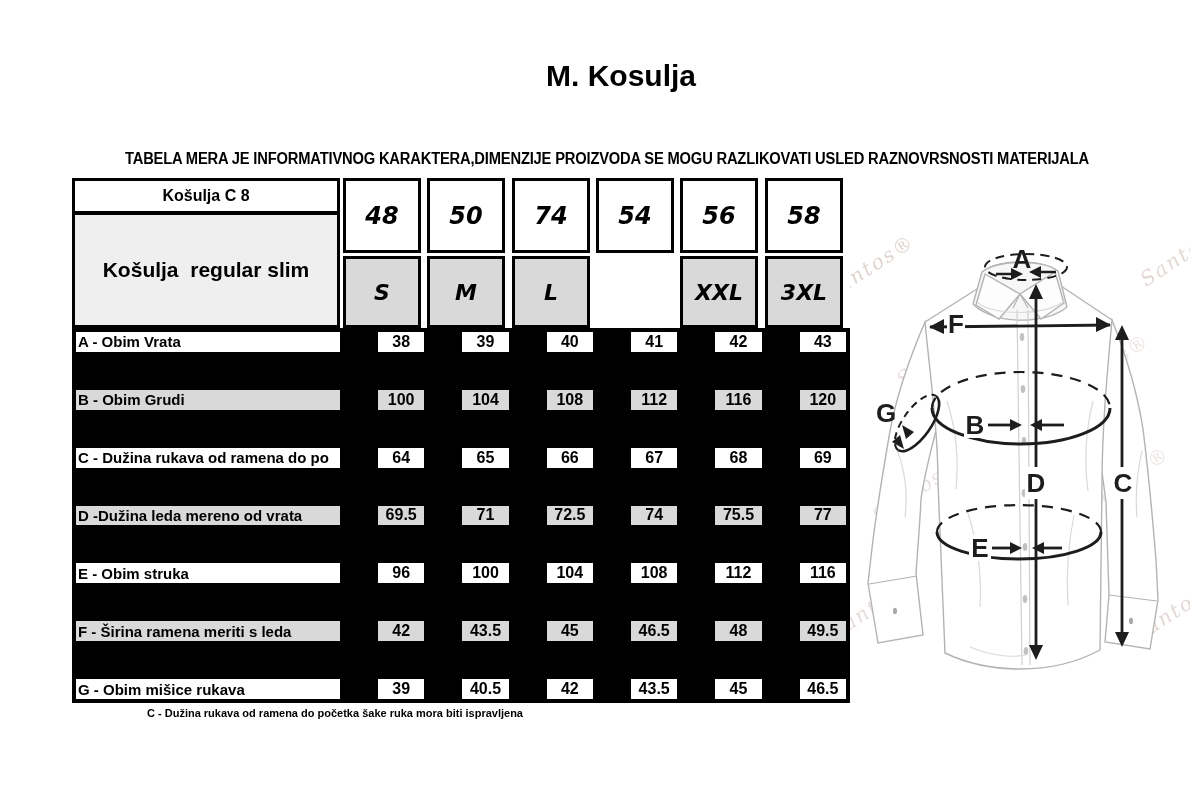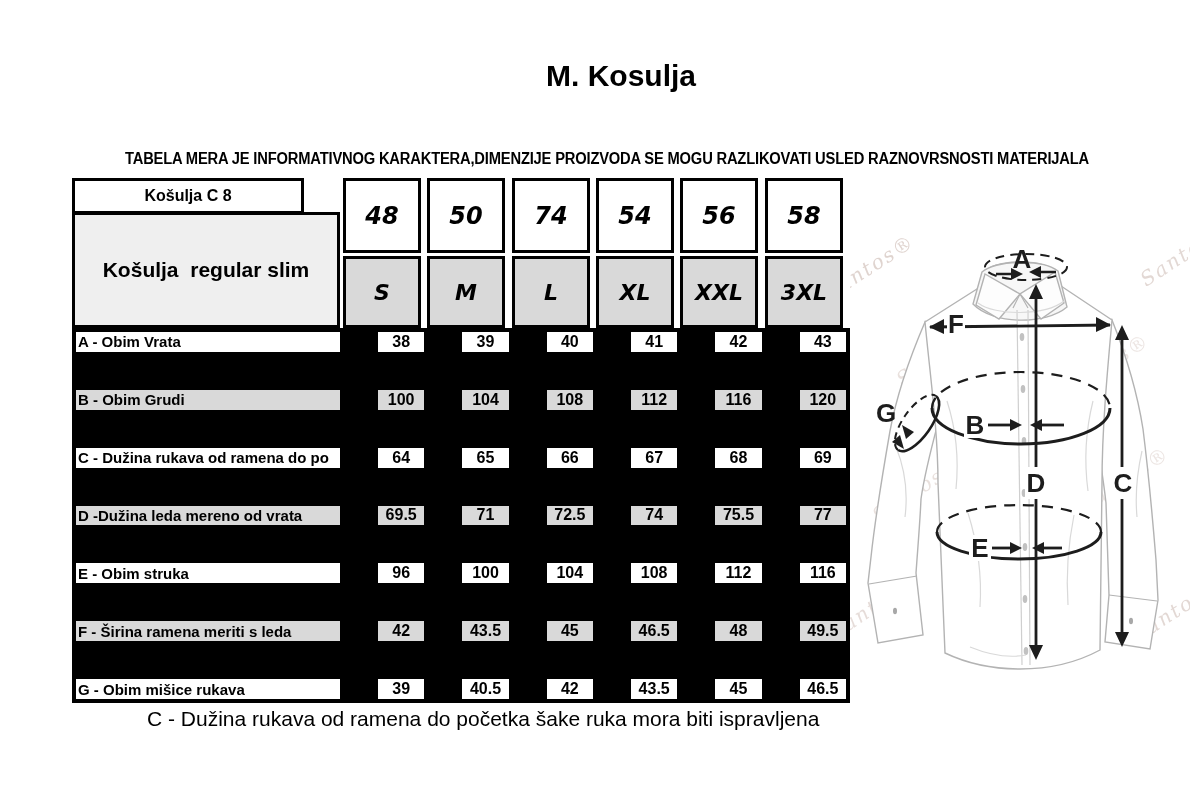--- a/index.html
+++ b/index.html
@@ -2,25 +2,25 @@
 <html><head>
 <meta charset="utf-8">
 <style>
   html,body{margin:0;padding:0;background:#ffffff;}
   .sheet{position:relative;width:1200px;height:800px;background:#ffffff;overflow:hidden;
          font-family:"Liberation Sans",sans-serif;color:#000;}
   .title{position:absolute;top:59px;left:0;width:1200px;box-sizing:border-box;padding-left:42px;
          text-align:center;font-size:30px;font-weight:bold;letter-spacing:0px;}
   .disclaimer{position:absolute;top:150px;left:125px;font-size:16px;font-weight:bold;white-space:nowrap;
          letter-spacing:-0.2px;transform:scaleX(0.92);transform-origin:0 0;}
-  .footnote{position:absolute;top:707px;left:147px;font-size:21px;font-weight:normal;white-space:nowrap;text-align:center;}
+  .footnote{position:absolute;top:707px;left:147px;font-size:11px;font-weight:bold;white-space:nowrap;text-align:center;}
 
   
   .size-table{position:absolute;left:72px;top:178px;width:774px;height:525px;}
-  .cell-product{position:absolute;left:0;top:0;width:232px;height:36px;background:#fff;
+  .cell-product{position:absolute;left:0;top:0;width:268px;height:36px;background:#fff;
          border:3px solid #000;box-sizing:border-box;display:flex;align-items:center;justify-content:center;
          font-size:16px;font-weight:bold;}
   .cell-fit{position:absolute;left:0;top:34px;width:268px;height:116px;background:#efefef;
          border:3px solid #000;box-sizing:border-box;display:flex;align-items:center;justify-content:center;
          font-size:21px;font-weight:bold;white-space:pre;}
   .hbox{position:absolute;width:78px;box-sizing:border-box;border:3px solid #000;
          display:flex;align-items:center;justify-content:center;}
   .hbox.num{top:0;height:75px;background:#fff;font:italic bold 24px "DejaVu Sans",sans-serif;}
   .hbox.let{top:78px;height:72px;background:#d9d9d9;font:italic bold 22px "DejaVu Sans",sans-serif;}
   .grid{position:absolute;left:0;top:150px;width:778px;height:375px;box-sizing:border-box;
@@ -56,21 +56,20 @@
     <div class="hbox num" style="left:271px">48</div>
     <div class="hbox num" style="left:355px">50</div>
     <div class="hbox num" style="left:440px">74</div>
     <div class="hbox num" style="left:524px">54</div>
     <div class="hbox num" style="left:608px">56</div>
     <div class="hbox num" style="left:693px">58</div>
 
     <div class="hbox let" style="left:271px">S</div>
     <div class="hbox let" style="left:355px">M</div>
     <div class="hbox let" style="left:440px">L</div>
-    <div class="hbox let" style="left:524px">XL</div>
     <div class="hbox let" style="left:608px">XXL</div>
     <div class="hbox let" style="left:693px">3XL</div>
 
     <div class="grid">
       <div class="gc lab">A - Obim Vrata</div>
       <div class="gc">38</div>
       <div class="gc">39</div>
       <div class="gc">40</div>
       <div class="gc">41</div>
       <div class="gc">42</div>

